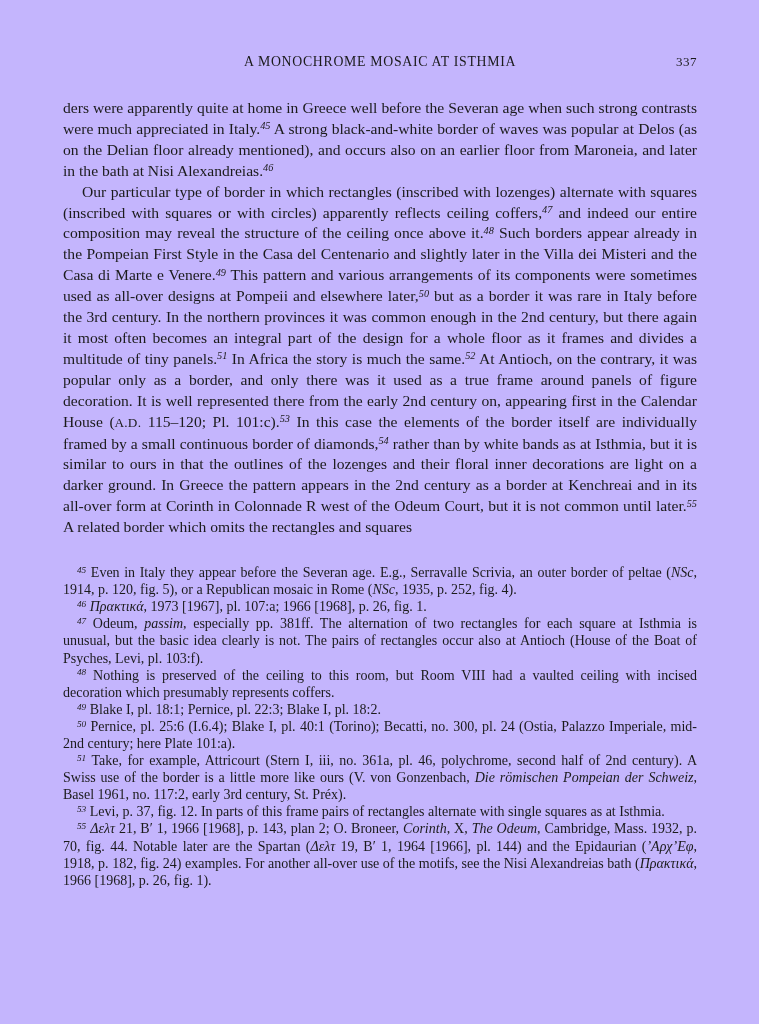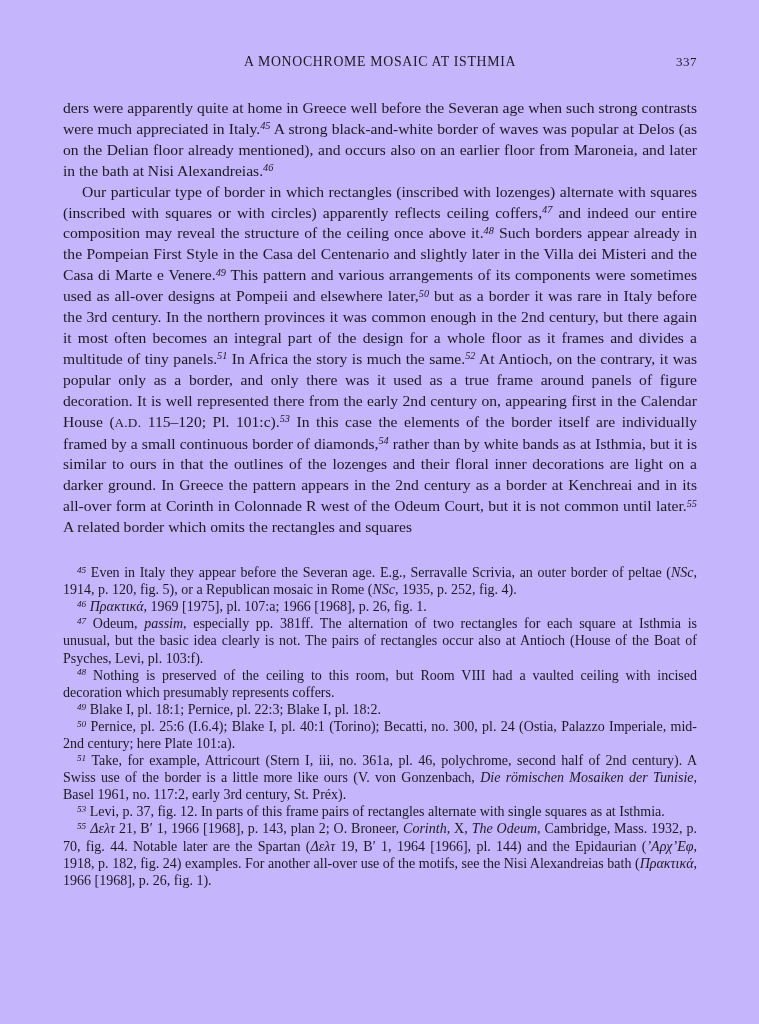--- a/index.html
+++ b/index.html
@@ -68,23 +68,23 @@
     <div class="page-number">337</div>
   </div>
 
   <div class="body-text">
     <p class="para"><span>ders were apparently quite at home in Greece well before the Severan age when such strong contrasts were much appreciated in Italy.</span><span class="sup">45</span><span> A strong black-and-white border of waves was popular at Delos (as on the Delian floor already mentioned), and occurs also on an earlier floor from Maroneia, and later in the bath at Nisi Alexandreias.</span><span class="sup">46</span></p>
     <p class="para indent"><span>Our particular type of border in which rectangles (inscribed with lozenges) alternate with squares (inscribed with squares or with circles) apparently reflects ceiling coffers,</span><span class="sup">47</span><span> and indeed our entire composition may reveal the structure of the ceiling once above it.</span><span class="sup">48</span><span> Such borders appear already in the Pompeian First Style in the Casa del Centenario and slightly later in the Villa dei Misteri and the Casa di Marte e Venere.</span><span class="sup">49</span><span> This pattern and various arrangements of its components were sometimes used as all-over designs at Pompeii and elsewhere later,</span><span class="sup">50</span><span> but as a border it was rare in Italy before the 3rd century. In the northern provinces it was common enough in the 2nd century, but there again it most often becomes an integral part of the design for a whole floor as it frames and divides a multitude of tiny panels.</span><span class="sup">51</span><span> In Africa the story is much the same.</span><span class="sup">52</span><span> At Antioch, on the contrary, it was popular only as a border, and only there was it used as a true frame around panels of figure decoration. It is well represented there from the early 2nd century on, appearing first in the Calendar House (</span><span class="sc">A.D.</span><span> 115–120; Pl. 101:c).</span><span class="sup">53</span><span> In this case the elements of the border itself are individually framed by a small continuous border of diamonds,</span><span class="sup">54</span><span> rather than by white bands as at Isthmia, but it is similar to ours in that the outlines of the lozenges and their floral inner decorations are light on a darker ground. In Greece the pattern appears in the 2nd century as a border at Kenchreai and in its all-over form at Corinth in Colonnade R west of the Odeum Court, but it is not common until later.</span><span class="sup">55</span><span> A related border which omits the rectangles and squares</span></p>
   </div>
 
   <div class="footnotes">
     <p class="footnote"><span class="sup">45</span><span> Even in Italy they appear before the Severan age. E.g., Serravalle Scrivia, an outer border of peltae (</span><span class="i">NSc</span><span>, 1914, p. 120, fig. 5), or a Republican mosaic in Rome (</span><span class="i">NSc</span><span>, 1935, p. 252, fig. 4).</span></p>
-    <p class="footnote"><span class="sup">46</span><span> </span><span class="i">Πρακτικά</span><span>, 1969 [1975], pl. 107:a; 1966 [1968], p. 26, fig. 1.</span></p>
+    <p class="footnote"><span class="sup">46</span><span> </span><span class="i">Πρακτικά</span><span>, 1973 [1967], pl. 107:a; 1966 [1968], p. 26, fig. 1.</span></p>
     <p class="footnote"><span class="sup">47</span><span> Odeum, </span><span class="i">passim</span><span>, especially pp. 381ff. The alternation of two rectangles for each square at Isthmia is unusual, but the basic idea clearly is not. The pairs of rectangles occur also at Antioch (House of the Boat of Psyches, Levi, pl. 103:f).</span></p>
     <p class="footnote"><span class="sup">48</span><span> Nothing is preserved of the ceiling to this room, but Room VIII had a vaulted ceiling with incised decoration which presumably represents coffers.</span></p>
     <p class="footnote"><span class="sup">49</span><span> Blake I, pl. 18:1; Pernice, pl. 22:3; Blake I, pl. 18:2.</span></p>
     <p class="footnote"><span class="sup">50</span><span> Pernice, pl. 25:6 (I.6.4); Blake I, pl. 40:1 (Torino); Becatti, no. 300, pl. 24 (Ostia, Palazzo Imperiale, mid-2nd century; here Plate 101:a).</span></p>
-    <p class="footnote"><span class="sup">51</span><span> Take, for example, Attricourt (Stern I, iii, no. 361a, pl. 46, polychrome, second half of 2nd century). A Swiss use of the border is a little more like ours (V. von Gonzenbach, </span><span class="i">Die römischen Mosaiken der Tunisie</span><span>, Basel 1961, no. 117:2, early 3rd century, St. Préx).</span></p>
+    <p class="footnote"><span class="sup">51</span><span> Take, for example, Attricourt (Stern I, iii, no. 361a, pl. 46, polychrome, second half of 2nd century). A Swiss use of the border is a little more like ours (V. von Gonzenbach, </span><span class="i">Die römischen Pompeian der Schweiz</span><span>, Basel 1961, no. 117:2, early 3rd century, St. Préx).</span></p>
     <p class="footnote"><span class="sup">53</span><span> Levi, p. 37, fig. 12. In parts of this frame pairs of rectangles alternate with single squares as at Isthmia.</span></p>
     <p class="footnote"><span class="sup">55</span><span> </span><span class="i">Δελτ</span><span> 21, Β′ 1, 1966 [1968], p. 143, plan 2; O. Broneer, </span><span class="i">Corinth</span><span>, X, </span><span class="i">The Odeum</span><span>, Cambridge, Mass. 1932, p. 70, fig. 44. Notable later are the Spartan (</span><span class="i">Δελτ</span><span> 19, Β′ 1, 1964 [1966], pl. 144) and the Epidaurian (</span><span class="i">’Αρχ’Εφ</span><span>, 1918, p. 182, fig. 24) examples. For another all-over use of the motifs, see the Nisi Alexandreias bath (</span><span class="i">Πρακτικά</span><span>, 1966 [1968], p. 26, fig. 1).</span></p>
   </div>
 
 </div>
 
 </body></html>

